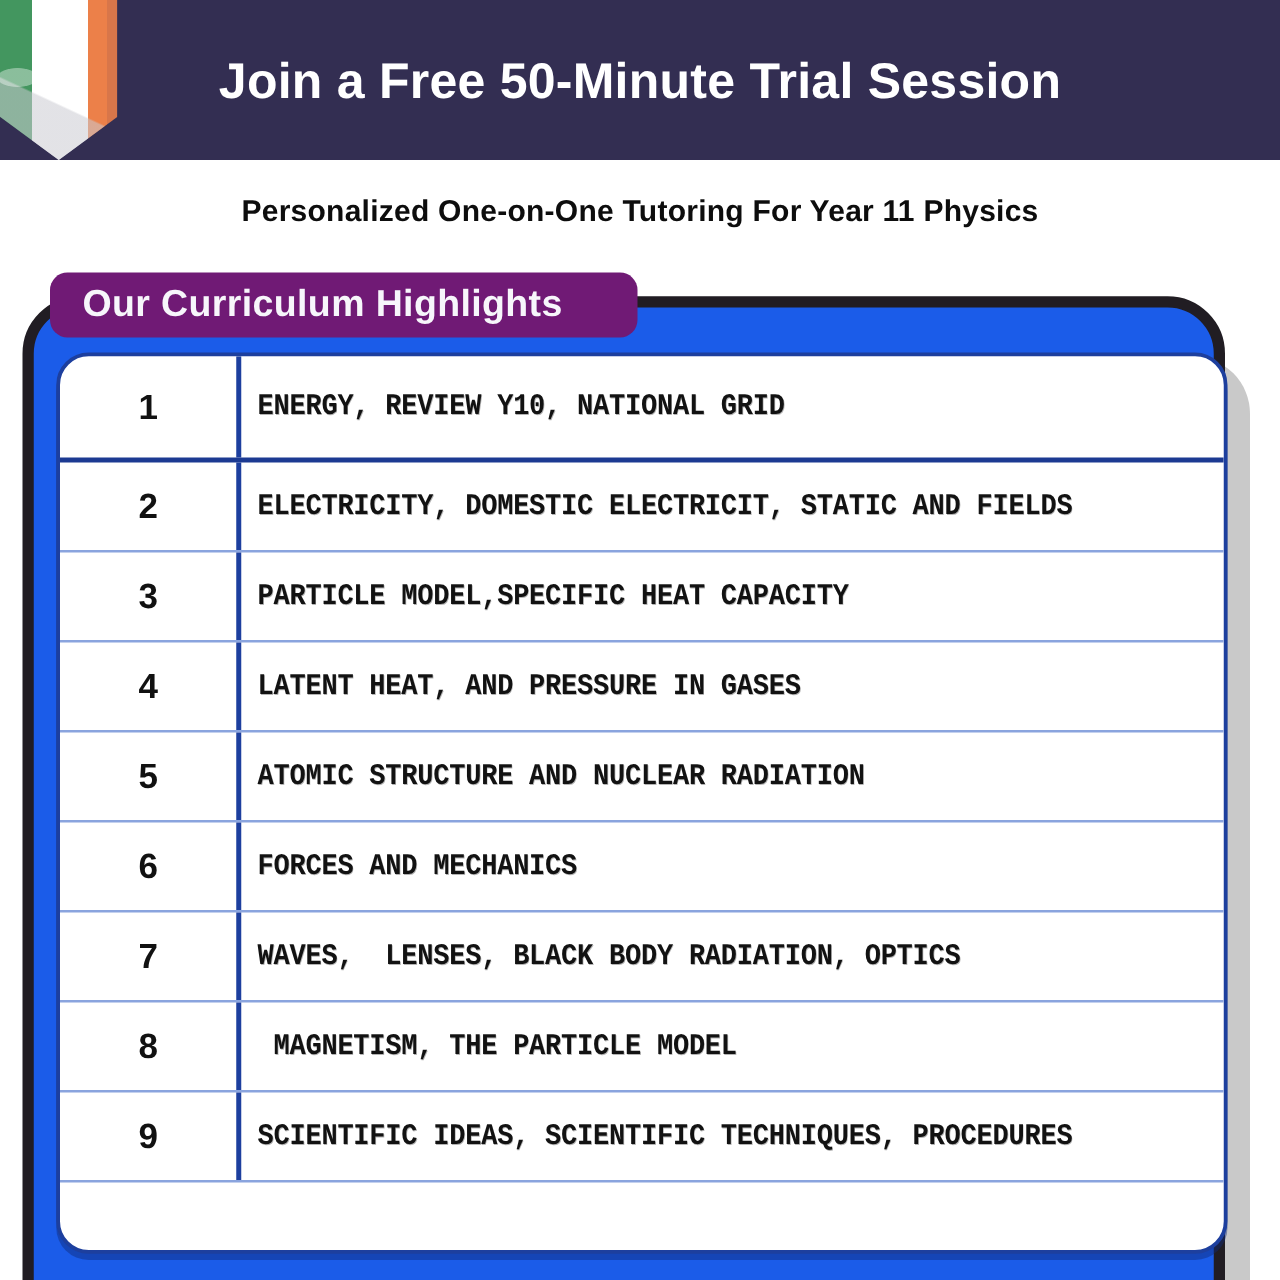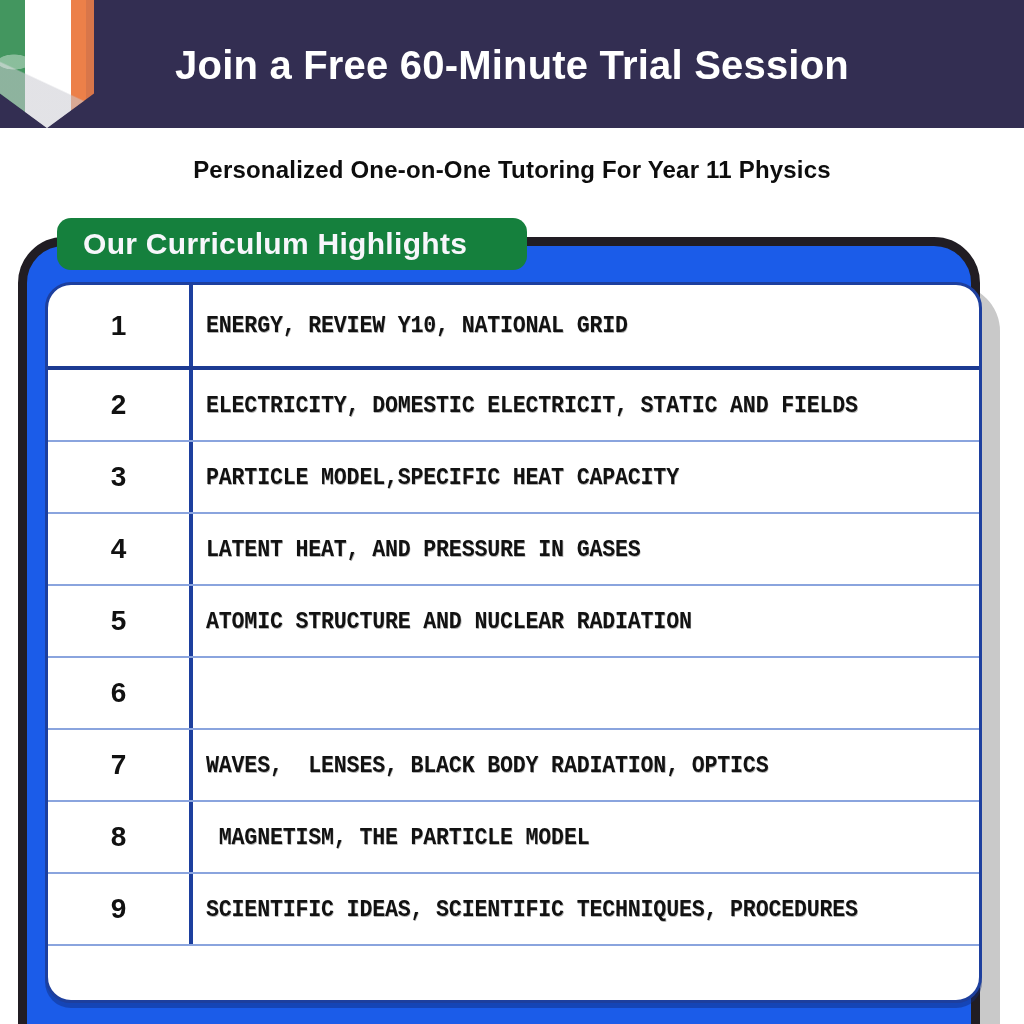--- a/index.html
+++ b/index.html
@@ -39,22 +39,22 @@
   }
 
   
   .panel{
     position:absolute;left:18px;top:237px;width:962px;height:840px;
     background:#1b5ce9;border:9px solid #211d23;border-radius:46px;
     box-shadow:20px 48px 0 0 #c9c9c9;
     box-sizing:border-box;
   }
   .badge{
-    position:absolute;left:57px;top:218px;width:470px;height:52px;
-    background:#15803d;border-radius:14px;z-index:6;
+    position:absolute;left:40px;top:218px;width:470px;height:52px;
+    background:#701a75;border-radius:14px;z-index:6;
     display:flex;align-items:center;padding-left:26px;box-sizing:border-box;
   }
   .badge span{
     color:#f7f6fb;font-size:30px;font-weight:bold;letter-spacing:0.3px;
   }
 
   
   .card{
     position:absolute;left:45px;top:282px;width:937px;height:721px;
     background:#ffffff;border:3px solid #1d3f9e;border-radius:26px;
@@ -79,21 +79,21 @@
   .topic-cell span{
     font-size:24px;font-weight:bold;color:#121212;letter-spacing:-0.2px;
     white-space:pre;transform:scaleX(0.9);transform-origin:left center;
     text-shadow:0.6px 0.8px 0 rgba(40,40,40,0.35);
   }
 </style>
 </head>
 <body>
 
 <div class="banner">
-  <div class="banner-title">Join a Free 60-Minute Trial Session</div>
+  <div class="banner-title">Join a Free 50-Minute Trial Session</div>
 </div>
 <div class="flag-ribbon"></div>
 
 <div class="subtitle">
   <span>Personalized One-on-One Tutoring For Year 11 Physics</span>
 </div>
 
 <div class="panel"></div>
 
 <div class="badge">
@@ -132,20 +132,23 @@
 
   <div class="trow">
     <div class="num-cell">5</div>
     <div class="topic-cell">
         <span>ATOMIC STRUCTURE AND NUCLEAR RADIATION</span>
       </div>
   </div>
 
   <div class="trow">
     <div class="num-cell">6</div>
+    <div class="topic-cell">
+        <span>FORCES AND MECHANICS</span>
+      </div>
   </div>
 
   <div class="trow">
     <div class="num-cell">7</div>
     <div class="topic-cell">
         <span>WAVES,  LENSES, BLACK BODY RADIATION, OPTICS</span>
       </div>
   </div>
 
   <div class="trow">

